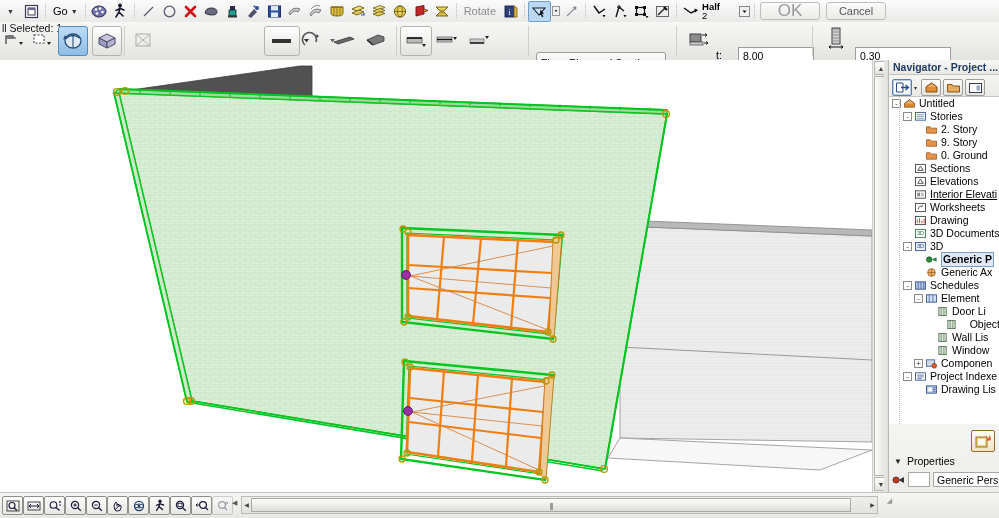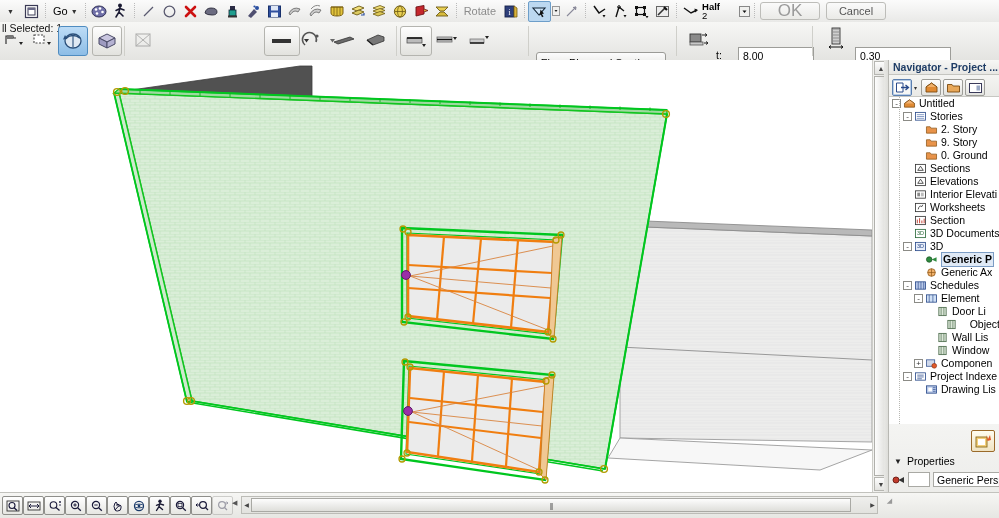--- a/index.html
+++ b/index.html
@@ -696,21 +696,21 @@
             <span class="tlabel">Sections</span>
           </div>
           <div class="tnode" style="padding-left: 14px;">
             <span class="tspace"></span>
             <svg class="tico" viewBox="0 0 13 12">
               <rect x="1" y="1.5" width="11" height="9" fill="#fff" stroke="#333" stroke-width=".9"></rect>
               <path d="M3.5 8 L6.5 3.5 L9.5 8Z" fill="none" stroke="#333" stroke-width=".9"></path>
             </svg>
             <span class="tlabel">Elevations</span>
           </div>
-          <div class="tnode" style="padding-left: 14px;">
+          <div class="tnode" style="padding-left: 14px; text-decoration: underline;">
             <span class="tspace"></span>
             <svg class="tico" viewBox="0 0 13 12">
               <rect x="1" y="2" width="11" height="8" fill="#fff" stroke="#333" stroke-width=".9"></rect>
               <rect x="3" y="4" width="3" height="4" fill="#888"></rect>
               <rect x="7" y="4" width="3" height="4" fill="#bbb"></rect>
             </svg>
             <span class="tlabel">Interior Elevati</span>
           </div>
           <div class="tnode" style="padding-left: 14px;">
             <span class="tspace"></span>
@@ -719,21 +719,21 @@
               <path d="M4 8 Q5 3 8 5 L9 3" stroke="#333" stroke-width=".9" fill="none"></path>
             </svg>
             <span class="tlabel">Worksheets</span>
           </div>
           <div class="tnode" style="padding-left: 14px;">
             <span class="tspace"></span>
             <svg class="tico" viewBox="0 0 13 12">
               <rect x="1" y="1.5" width="11" height="9" fill="#fff" stroke="#333" stroke-width=".9"></rect>
               <path d="M3 9 L3 5 M5.5 9 L5.5 3.5 M8 9 L8 6 M10.5 9 L10.5 4" stroke="#c0392b" stroke-width="1"></path>
             </svg>
-            <span class="tlabel">Section</span>
+            <span class="tlabel">Drawing</span>
           </div>
           <div class="tnode" style="padding-left: 14px;">
             <span class="tspace"></span>
             <svg class="tico" viewBox="0 0 13 12">
               <rect x="1" y="1.5" width="11" height="9" fill="#fff" stroke="#2a6a3a" stroke-width=".9"></rect>
               <text x="6.5" y="8" font-size="6" text-anchor="middle" fill="#2a6a3a" font-family="Liberation Sans,sans-serif">3D</text>
             </svg>
             <span class="tlabel">3D Documents</span>
           </div>
           <div class="tnode" style="padding-left: 14px;">

